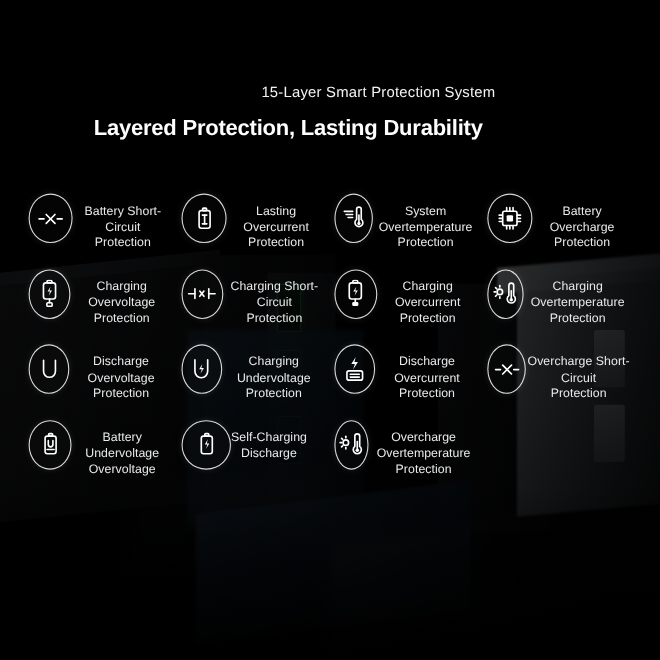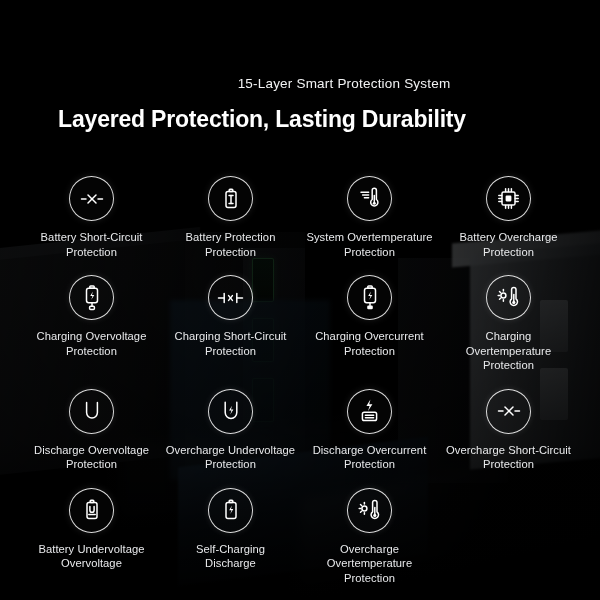--- a/index.html
+++ b/index.html
@@ -105,30 +105,30 @@
 
   
   .content{position:absolute;inset:0;}
 
   .eyebrow{
     position:absolute;top:76px;left:0;width:600px;text-align:center;
     font-size:13.5px;letter-spacing:.2px;color:#f2f3f4;font-weight:400;padding-left:44px;
   }
   .headline{
     position:absolute;top:106px;left:0;width:524px;text-align:center;
-    font-size:23px;font-weight:700;letter-spacing:-.2px;color:#ffffff;
+    font-size:20px;font-weight:700;letter-spacing:-.2px;color:#ffffff;
   }
 
   .grid{
     position:absolute;left:22px;top:176px;width:556px;
     display:grid;grid-template-columns:repeat(4,1fr);
     row-gap:16px;column-gap:0px;
   }
   .cell{
-    display:flex;flex-direction:column;align-items:center;
+    display:flex;flex-direction:row;
     padding:0 4px;
   }
   .ring{
     width:43px;height:43px;border-radius:50%;
     border:1.4px solid rgba(255,255,255,.85);
     display:flex;align-items:center;justify-content:center;
     box-shadow:0 0 7px rgba(255,255,255,.10);
     background:rgba(255,255,255,.015);
   }
   .ring svg{display:block;}
@@ -182,21 +182,21 @@
         <div class="cell">
           <div class="ring">
             <svg width="24" height="24" viewBox="0 0 24 24">
       <rect x="7" y="4.5" width="10" height="16" rx="2" stroke="#fff" fill="none" stroke-width="1.5" stroke-linecap="round" stroke-linejoin="round"></rect>
       <rect x="10.2" y="2.2" width="3.6" height="2.3" rx="0.8" stroke="#fff" fill="none" stroke-width="1.5" stroke-linecap="round" stroke-linejoin="round"></rect>
       <line x1="12" y1="8.5" x2="12" y2="16.5" stroke="#fff" fill="none" stroke-width="1.5" stroke-linecap="round" stroke-linejoin="round"></line>
       <line x1="10" y1="8.5" x2="14" y2="8.5" stroke="#fff" fill="none" stroke-width="1.5" stroke-linecap="round" stroke-linejoin="round"></line>
       <line x1="10" y1="16.5" x2="14" y2="16.5" stroke="#fff" fill="none" stroke-width="1.5" stroke-linecap="round" stroke-linejoin="round"></line>
     </svg>
           </div>
-          <div class="label">Battery Protection
+          <div class="label">Lasting Overcurrent
 Protection</div>
         </div>
         <div class="cell">
           <div class="ring">
             <svg width="25" height="25" viewBox="0 0 25 25">
       <path d="M15.2 4.4a2.1 2.1 0 0 1 4.2 0v9.1a3.6 3.6 0 1 1-4.2 0z" stroke="#fff" fill="none" stroke-width="1.5" stroke-linecap="round" stroke-linejoin="round"></path>
       <line x1="17.3" y1="9.5" x2="17.3" y2="15.6" stroke="#fff" fill="none" stroke-width="1.5" stroke-linecap="round" stroke-linejoin="round"></line>
       <circle cx="17.3" cy="17.2" r="1.5" fill="#fff" stroke="none"></circle>
       <line x1="4.0" y1="6.2" x2="11.6" y2="6.2" stroke="#fff" fill="none" stroke-width="1.5" stroke-linecap="round" stroke-linejoin="round"></line>
       <line x1="5.6" y1="9.0" x2="11.6" y2="9.0" stroke="#fff" fill="none" stroke-width="1.5" stroke-linecap="round" stroke-linejoin="round"></line>
@@ -294,21 +294,21 @@
           <div class="label">Discharge Overvoltage
 Protection</div>
         </div>
         <div class="cell">
           <div class="ring">
             <svg width="24" height="24" viewBox="0 0 24 24">
       <path d="M6.2 3.2 v10.4 a5.8 5.8 0 0 0 11.6 0 V3.2" stroke="#fff" fill="none" stroke-width="1.5" stroke-linecap="round" stroke-linejoin="round"></path>
       <path d="M12.9 6.8 L10.1 11.6 h2.4 l-1.2 3.9 3.1 -5.0 h-2.4 z" fill="#fff" stroke="none"></path>
     </svg>
           </div>
-          <div class="label">Overcharge Undervoltage
+          <div class="label">Charging Undervoltage
 Protection</div>
         </div>
         <div class="cell">
           <div class="ring">
             <svg width="25" height="26" viewBox="0 0 25 26">
       <path d="M13.4 1.6 L9.4 8.0 h3.2 l-1.6 5.0 4.4 -6.8 h-3.2 z" fill="#fff" stroke="none"></path>
       <rect x="5.4" y="14.2" width="14.2" height="8.4" rx="1.8" stroke="#fff" fill="none" stroke-width="1.5" stroke-linecap="round" stroke-linejoin="round"></rect>
       <line x1="8.4" y1="17.2" x2="16.6" y2="17.2" stroke="#fff" fill="none" stroke-width="1.5" stroke-linecap="round" stroke-linejoin="round"></line>
       <line x1="8.4" y1="19.8" x2="16.6" y2="19.8" stroke="#fff" fill="none" stroke-width="1.5" stroke-linecap="round" stroke-linejoin="round"></line>
     </svg>

